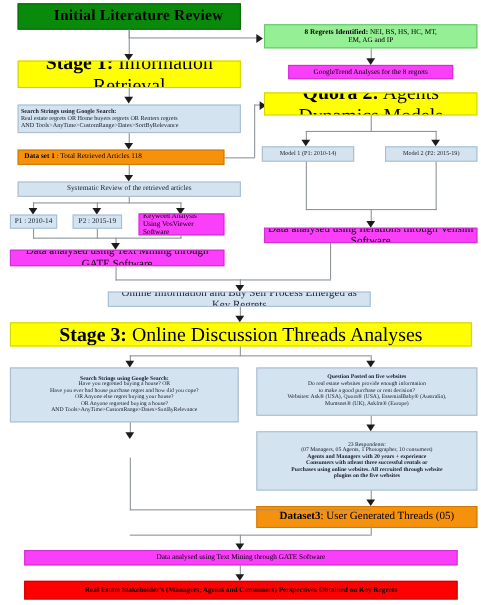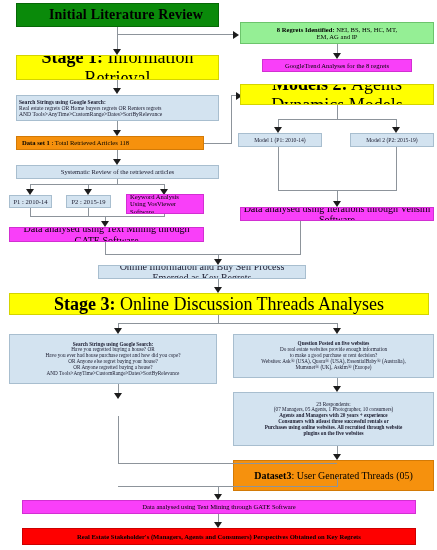--- a/index.html
+++ b/index.html
@@ -151,21 +151,21 @@
 
   <div class="line vline" style="left:337px;top:44px;height:10px;"></div>
   <div class="arrow-d" style="left:333px;top:53px;"></div>
 
   <div class="box magenta t-md" style="left:262px;top:59px;width:150px;height:13px;">
     <span class="inner">GoogleTrend Analyses for the 8 regrets</span>
   </div>
 
   <div class="box yellow t-stage" style="left:240px;top:84px;width:194px;height:21px;">
     <span class="inner">
-      <b>Models 2:</b><span> Agents Dynamics Models</span>
+      <b>Quora 2:</b><span> Agents Dynamics Models</span>
     </span>
   </div>
 
   <div class="line vline" style="left:337px;top:105px;height:15px;"></div>
   <div class="line hline" style="left:278px;top:119px;width:119px;"></div>
   <div class="line vline" style="left:278px;top:119px;height:9px;"></div>
   <div class="line vline" style="left:396px;top:119px;height:9px;"></div>
   <div class="arrow-d" style="left:274px;top:127px;"></div>
   <div class="arrow-d" style="left:392px;top:127px;"></div>
 
@@ -184,21 +184,21 @@
 
   <div class="box magenta t-lg" style="left:240px;top:207px;width:194px;height:14px;">
     <span class="inner">Data analysed using Iterations through Vensim Software</span>
   </div>
 
   <div class="line vline" style="left:300px;top:221px;height:33px;"></div>
   <div class="line hline" style="left:218px;top:254px;width:83px;"></div>
   <div class="line vline" style="left:218px;top:254px;height:6px;"></div>
   <div class="arrow-d" style="left:214px;top:259px;"></div>
 
-  <div class="box blue t-lg" style="left:98px;top:265px;width:208px;height:14px;">
+  <div class="box blue t-lg" style="left:98px;top:265px;width:239px;height:14px;">
     <span class="inner">Online Information and Buy Sell Process Emerged as Key Regrets</span>
   </div>
 
   <div class="line vline" style="left:218px;top:279px;height:9px;"></div>
   <div class="arrow-d" style="left:214px;top:287px;"></div>
 
   <div class="box yellow t-stage" style="left:9px;top:293px;width:420px;height:22px;">
     <span class="inner">
       <b>Stage 3:</b><span> Online Discussion Threads Analyses</span>
     </span>
@@ -246,21 +246,21 @@
       <b>Agents and Managers with 20 years + experience</b><br>
       <b>Consumers with atleast three successful rentals or</b><br>
       <b>Purchases using online websites. All recruited through website</b><br>
       <b>plugins on the five websites</b>
     </span>
   </div>
 
   <div class="line vline" style="left:337px;top:446px;height:9px;"></div>
   <div class="arrow-d" style="left:333px;top:454px;"></div>
 
-  <div class="box orange t-lg" style="left:233px;top:460px;width:201px;height:31px;">
+  <div class="box orange t-lg" style="left:233px;top:460px;width:201px;height:20px;">
     <span class="inner">
       <b>Dataset3</b><span>: User Generated Threads (05)</span>
     </span>
   </div>
 
   <div class="line vline" style="left:118px;top:416px;height:48px;"></div>
   <div class="line hline" style="left:118px;top:463px;width:219px;"></div>
   <div class="line vline" style="left:337px;top:477px;height:10px;"></div>
   <div class="line hline" style="left:118px;top:486px;width:219px;"></div>
   <div class="line vline" style="left:218px;top:486px;height:9px;"></div>

